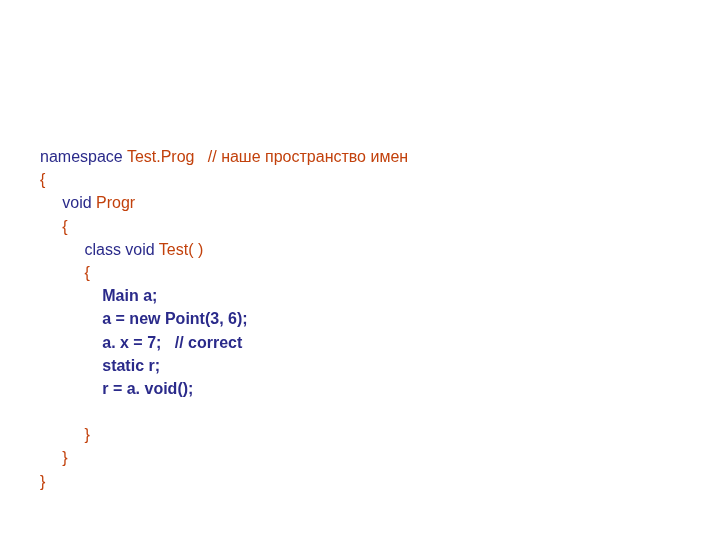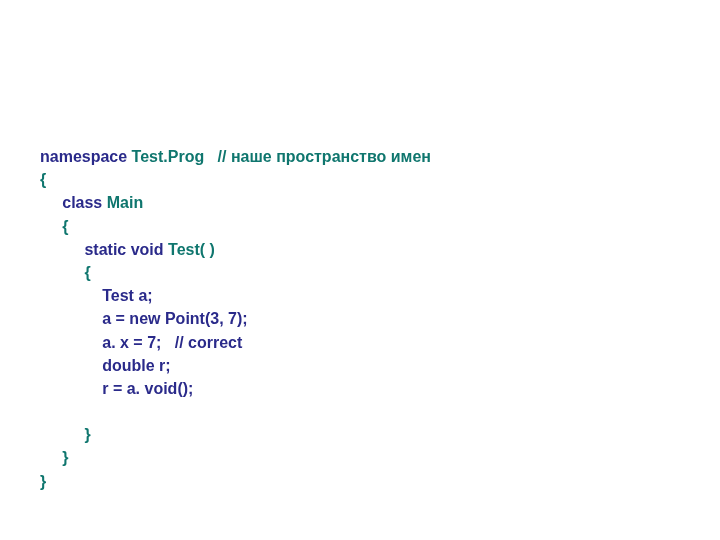--- a/index.html
+++ b/index.html
@@ -14,34 +14,34 @@
   }
   .code-block {
     position: absolute;
     left: 40px;
     top: 145px;
     font-size: 16px;
     line-height: 1.45;
     color: #2a2a8a;
     white-space: pre;
   }
-  .kw { font-weight: bold; }
+  .kw { font-weight: normal; }
   .bold { font-weight: bold; }
-  .plain { color: #0f766e; font-weight: bold; }
+  .plain { color: #c2410c; font-weight: normal; }
 </style>
 </head>
 <body>
 
 <div class="code-block"><span class="kw">namespace</span><span class="plain"> Test.Prog   // наше пространство имен</span>
 <span class="plain">{</span>
-<span class="kw">     class</span><span class="plain"> Main</span>
+<span class="kw">     void</span><span class="plain"> Progr</span>
 <span class="plain">     {</span>
-<span class="kw">          static void</span><span class="plain"> Test( )</span>
+<span class="kw">          class void</span><span class="plain"> Test( )</span>
 <span class="plain">          {</span>
-<span class="bold">              Test a;</span>
-<span class="bold">              a = new Point(3, 7);</span>
+<span class="bold">              Main a;</span>
+<span class="bold">              a = new Point(3, 6);</span>
 <span class="bold">              a. x = 7;   // correct</span>
-<span class="bold">              double r;</span>
+<span class="bold">              static r;</span>
 <span class="bold">              r = a. void();</span>
 <span class="plain"></span>
 <span class="plain">          }</span>
 <span class="plain">     }</span>
 <span class="plain">}</span></div>
 
 </body></html>

